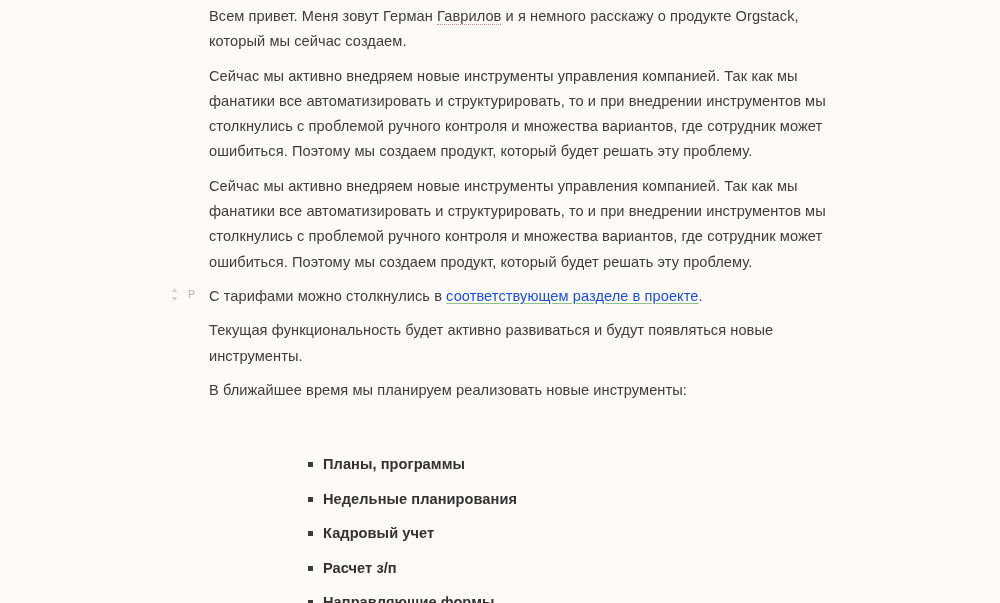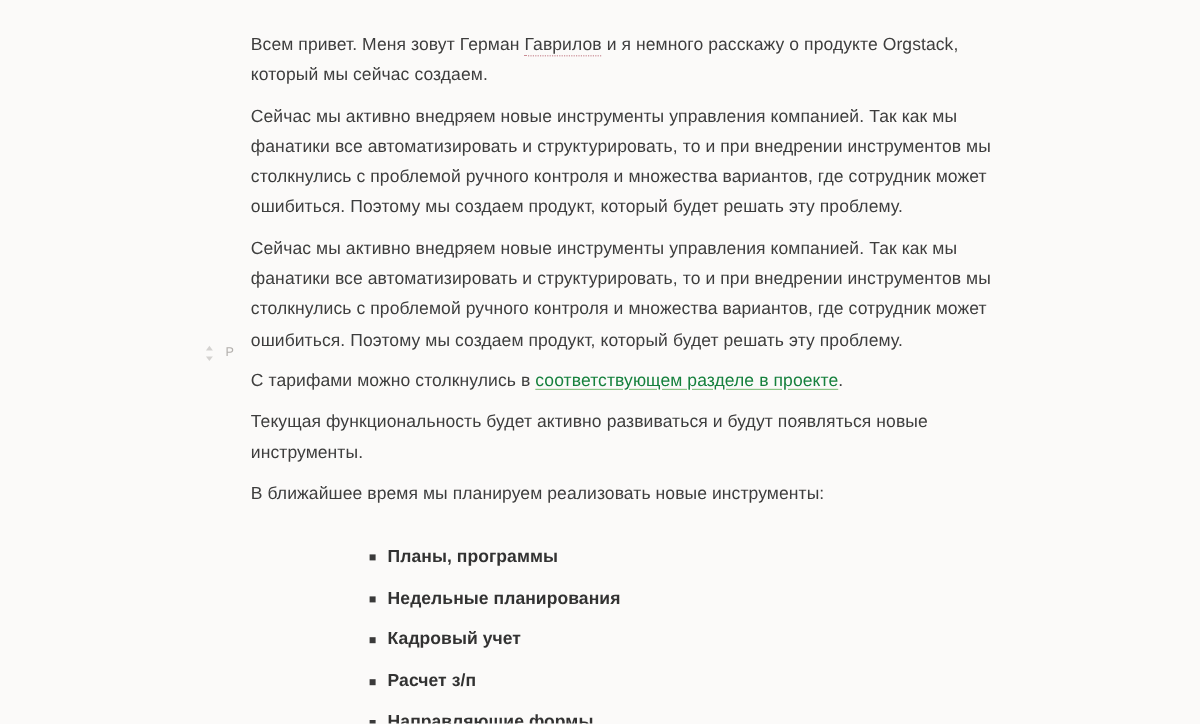--- a/index.html
+++ b/index.html
@@ -20,21 +20,21 @@
     left: 0;
     top: 0;
     width: 1000px;
     height: 603px;
   }
 
   
   .content {
     position: absolute;
     left: 209px;
-    top: 26px;
+    top: 4px;
     width: 648px;
   }
 
   .para {
     position: relative;
     margin: 0 0 9px 0;
     font-size: 14.6px;
     line-height: 25.3px;
     color: #3d3d3d;
     letter-spacing: 0.005em;
@@ -45,21 +45,21 @@
   .para:last-child { margin-bottom: 12px; }
 
   
   .misspelled {
     border-bottom: 1px dotted #c98b93;
     padding-bottom: 0px;
   }
 
   
   .glink {
-    color: #15803d;
+    color: #1d4ed8;
     text-decoration: underline;
     text-decoration-color: #8cc487;
     text-underline-offset: 1.5px;
     cursor: pointer;
     text-align: right;
   }
 
   
   .gutter {
     position: absolute;

